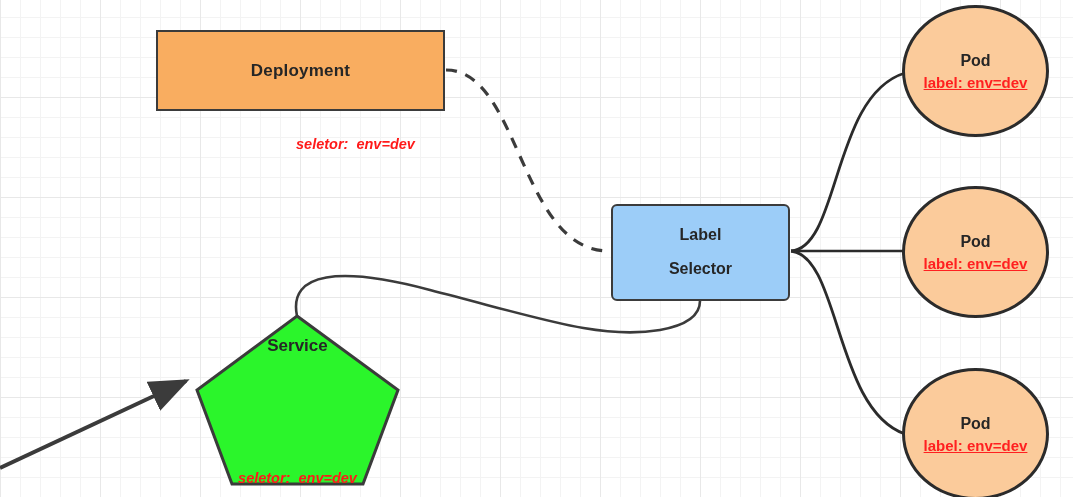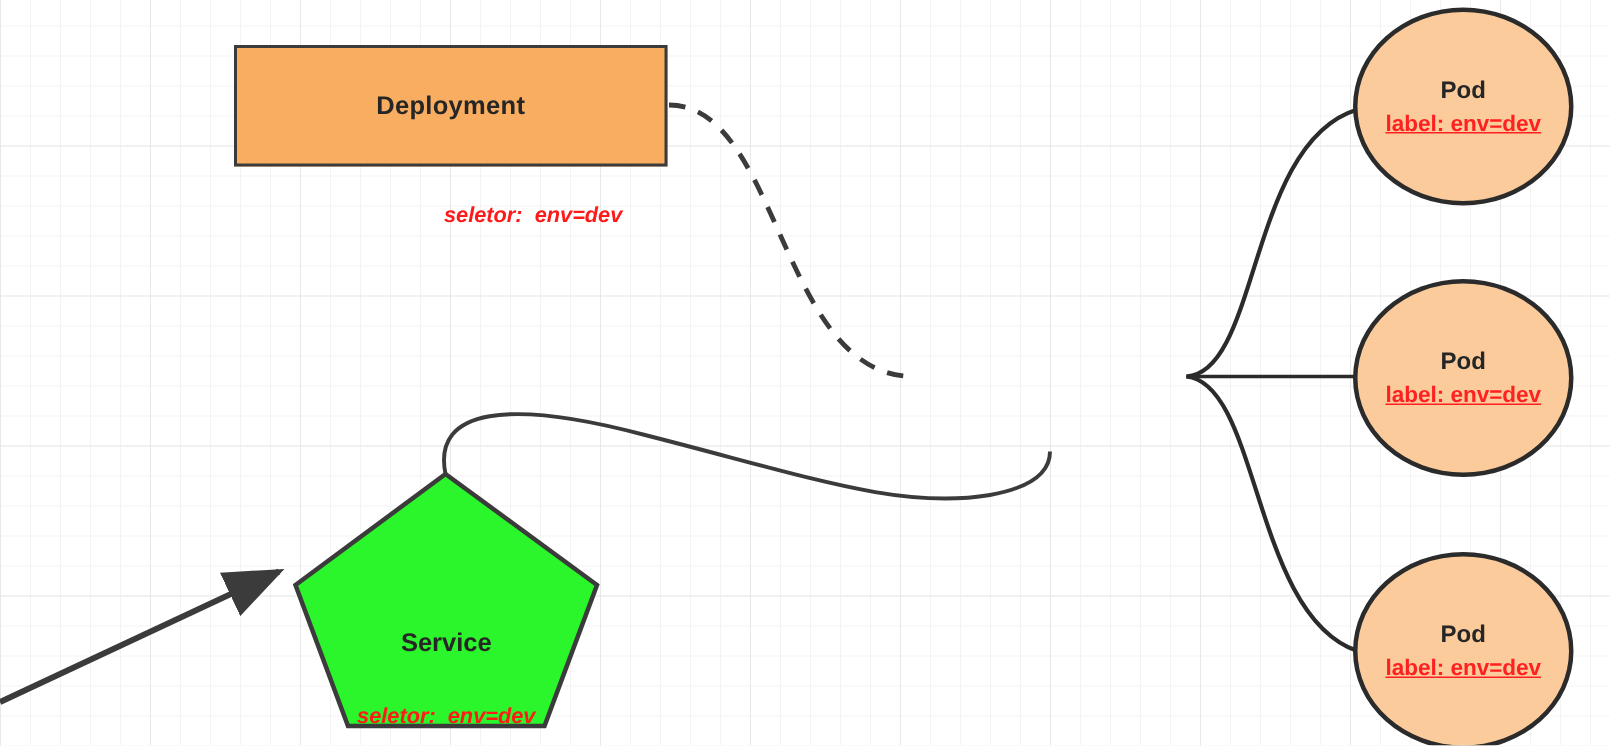--- a/index.html
+++ b/index.html
@@ -62,21 +62,21 @@
   
   .service {
     left: 195px; top: 314px; width: 205px; height: 172px;
   }
   .service .shape {
     position: absolute; left: 0; top: 0; width: 205px; height: 172px;
   }
   .service .labels {
     position: absolute; left: 0; top: 0; width: 205px; height: 172px;
     display: flex; flex-direction: column;
-    align-items: center; justify-content: flex-end;
+    align-items: center; justify-content: space-between;
     padding-top: 22px; box-sizing: border-box; gap: 11px;
   }
   .service .title {
     font-size: 17px; font-weight: bold; color: #262626;
   }
   .service .sel {
     margin-top: 20px;
     font-size: 14.5px; font-weight: bold; font-style: italic;
     color: #ff1a1a; white-space: pre;
   }
@@ -134,20 +134,24 @@
 
     <path d="M 791 251 C 840 256, 835 410, 905 434" fill="none" stroke="#2b2b2b" stroke-width="2.8"></path>
   </svg>
 
   <div class="node deployment">
     <span class="title">Deployment</span>
   </div>
 
   <div class="node sel-caption">seletor:  env=dev</div>
 
+  <div class="node labelselector">
+    <span class="title l1">Label</span>
+    <span class="title">Selector</span>
+  </div>
 
   <div class="node service">
     <svg class="shape" viewBox="0 0 205 172">
       <polygon points="102,2 203,76 168,170 37,170 2,76" fill="#2bf52b" stroke="#3b3b3b" stroke-width="3"></polygon>
     </svg>
     <div class="labels">
       <span class="title">Service</span>
       <span class="sel">seletor:  env=dev</span>
     </div>
   </div>

